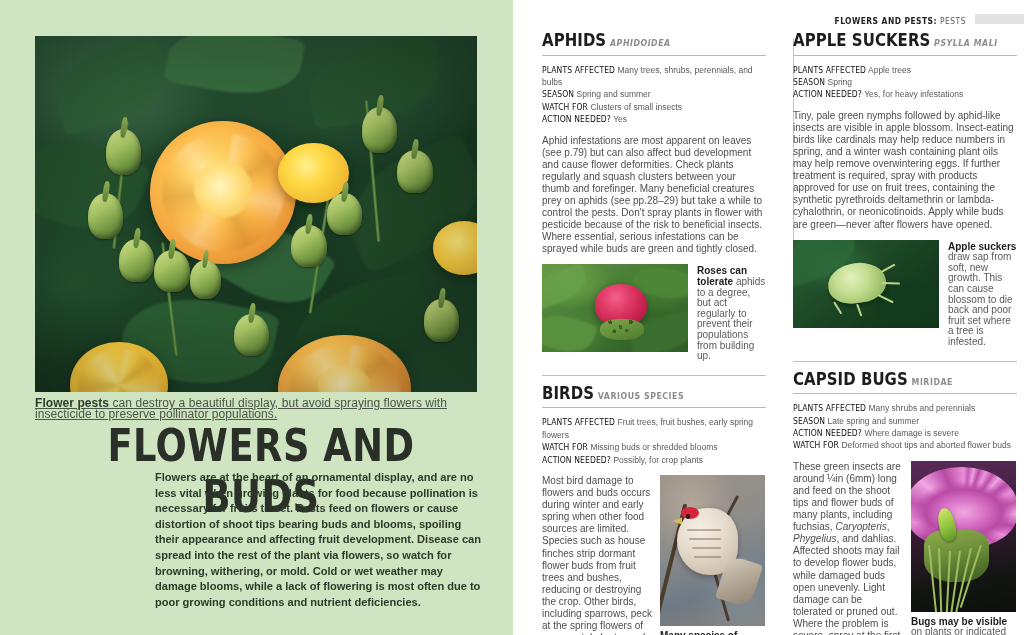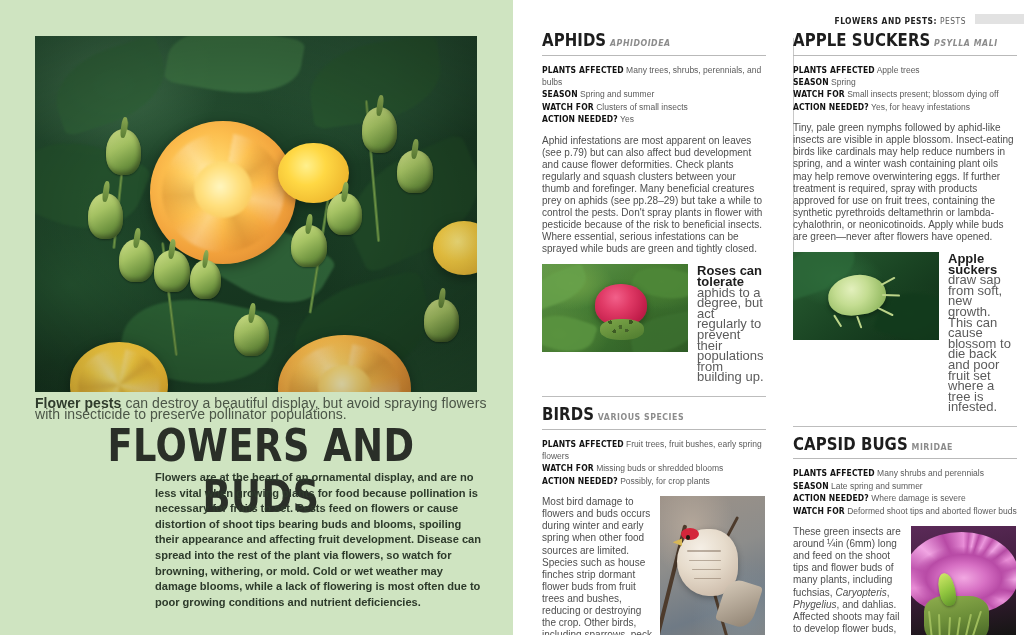--- a/index.html
+++ b/index.html
@@ -97,24 +97,25 @@
   .photo-shade {
     position: absolute; inset: 0;
     background: radial-gradient(ellipse 80% 70% at 45% 50%, rgba(0,0,0,0) 40%, rgba(0,0,0,.30) 100%);
     pointer-events: none;
   }
 
   .photo-caption {
     position: absolute;
     left: 35px; top: 398px;
     width: 452px;
-    font-size: 14px;
+    font-size: 12px;
     line-height: 11px;
     color: #4b5547;
     letter-spacing: .005em;
+    text-decoration: underline;
   }
   .photo-caption b { color: #2f3b2c; }
 
   .chapter-title {
     position: absolute;
     left: 35px; top: 420px;
     width: 452px;
     text-align: center;
     font-family: "DejaVu Sans Condensed", "Liberation Sans Narrow", "Liberation Sans", sans-serif;
     font-weight: 700;
@@ -206,40 +207,40 @@
   }
 
   .facts { margin-bottom: 9px; }
   .fact {
     font-size: 8.5px;
     line-height: 12.4px;
     color: #5b5b5b;
   }
   .fact .k {
     font-family: "DejaVu Sans Condensed", "Liberation Sans Narrow", "Liberation Sans", sans-serif;
-    font-weight: 700;
+    font-weight: 400;
     color: #111;
     letter-spacing: .012em;
   }
   .body-text {
     font-size: 10px;
     line-height: 12.1px;
     color: #4e4e4e;
     letter-spacing: .002em;
   }
   .body-text i { font-style: italic; }
 
   
   .fig-row {
     display: flex;
     margin-top: 9px;
     gap: 8px;
   }
   .fig-cap {
-    font-size: 13px;
+    font-size: 10px;
     line-height: 10.6px;
     color: #5b5b5b;
   }
   .fig-cap b { color: #1d1d1d; }
 
   .ph { position: relative; overflow: hidden; background: #2d4a2c; }
 
   
   .ph-aphid {
     width: 146px; height: 88px;
@@ -576,21 +577,20 @@
       <div class="col">
 
         <div class="entry">
           <div class="entry-title">
             <span>APPLE SUCKERS</span><span class="latin">PSYLLA MALI</span>
           </div>
           <div class="title-rule"></div>
           <div class="facts">
             <div class="fact"><span class="k">PLANTS AFFECTED</span> <span>Apple trees</span></div>
             <div class="fact"><span class="k">SEASON</span> <span>Spring</span></div>
-            <div class="fact"><span class="k">WATCH FOR</span> <span>Small insects present; blossom dying off</span></div>
             <div class="fact"><span class="k">ACTION NEEDED?</span> <span>Yes, for heavy infestations</span></div>
           </div>
           <div class="body-text">Tiny, pale green nymphs followed by aphid-like insects are visible in apple blossom. Insect-eating birds like cardinals may help reduce numbers in spring, and a winter wash containing plant oils may help remove overwintering eggs. If further treatment is required, spray with products approved for use on fruit trees, containing the synthetic pyrethroids deltamethrin or lambda-cyhalothrin, or neonicotinoids. Apply while buds are green—never after flowers have opened.</div>
 
           <div class="fig-row">
             <div class="ph ph-sucker">
               <div class="bg"></div>
               <div class="leaf" style="left:-10%;top:-6%;width:54%;height:50%;background:#2d6b3a;transform:rotate(-18deg);opacity:.7;"></div>
               <div class="leaf" style="left:58%;top:46%;width:56%;height:56%;background:#123a1c;transform:rotate(16deg);opacity:.8;"></div>
               <div class="nymph"></div>

